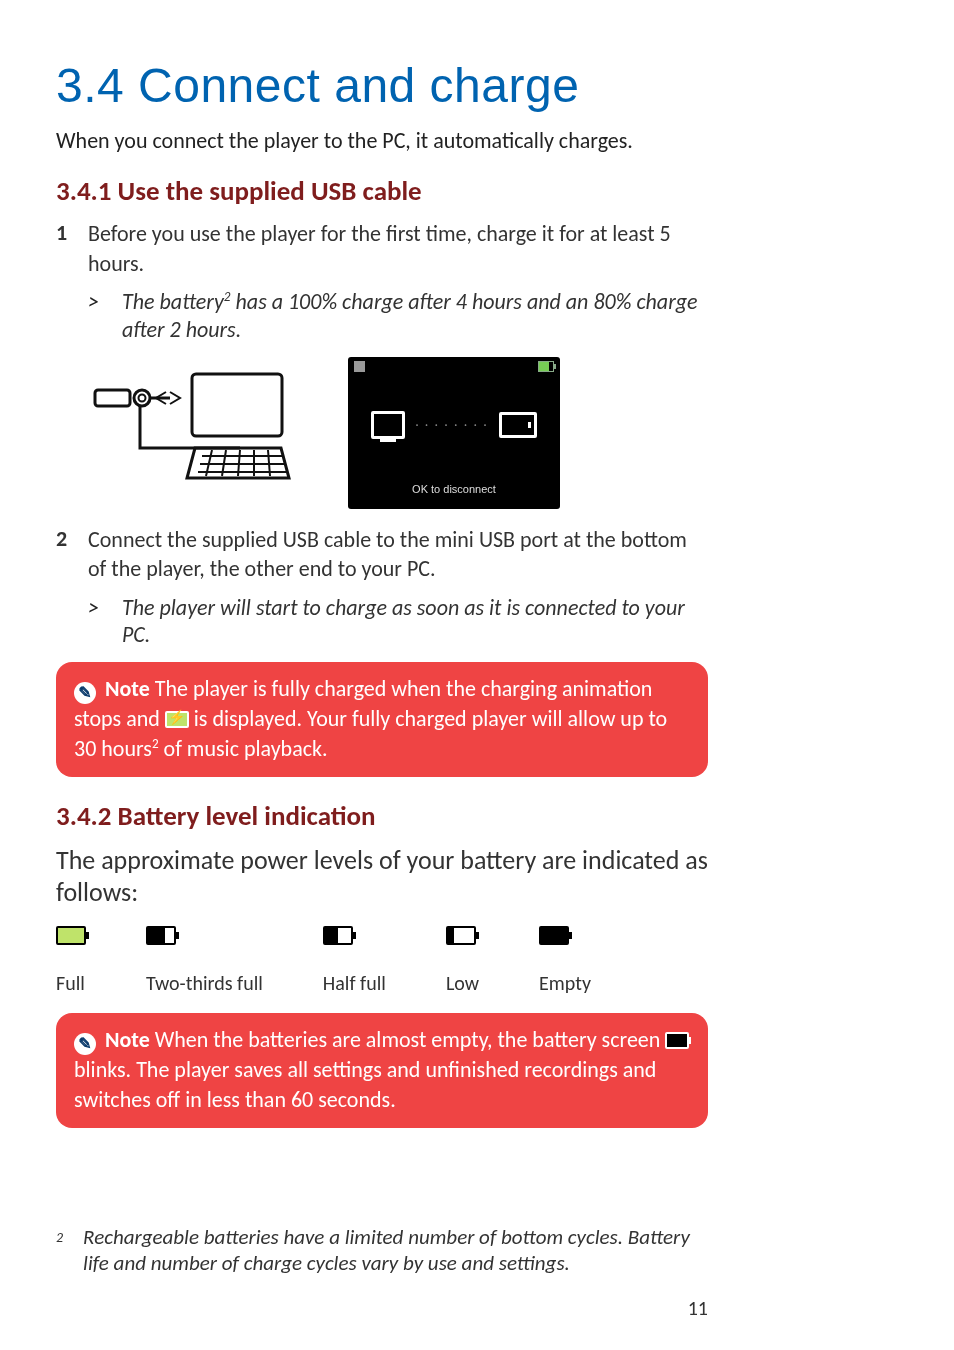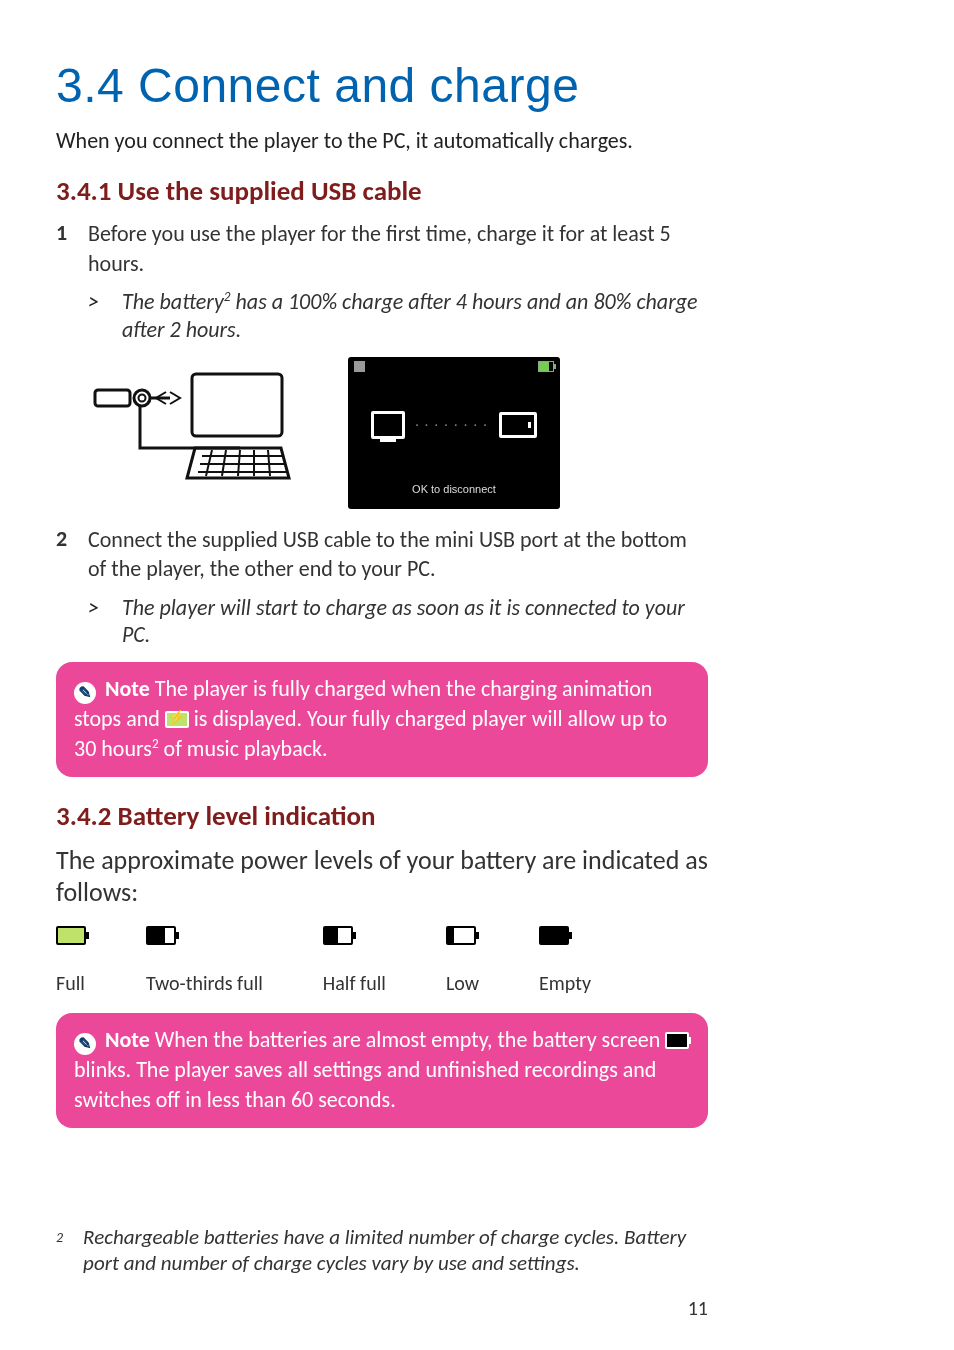--- a/index.html
+++ b/index.html
@@ -118,21 +118,21 @@
     position: relative;
   }
   .mini-pl::after { content:""; position:absolute; right:3px; top:7px; width:3px; height:6px; background:#fff; }
   .player-msg {
     position:absolute; bottom:14px; left:0; right:0;
     text-align:center; color:#ddd; font-size:11px;
     font-family: Arial, sans-serif;
   }
   
   .note {
-    background: #ec4899;
+    background: #ef4444;
     border-radius: 16px;
     padding: 12px 18px 14px 18px;
     color: #fff;
     font-size: 22px;
     line-height: 1.35;
     margin: 10px 0 22px 0;
     position: relative;
   }
   .note-icon {
     display: inline-flex;
@@ -302,17 +302,17 @@
     </div>
   </div>
 
   <div class="note">
     <span class="note-icon">✎</span>
     <span class="note-label">Note</span><span> When the batteries are almost empty, the battery screen </span><span class="inline-batt-icon empty-blink"></span><span> blinks. The player saves all settings and unfinished recordings and switches off in less than 60 seconds.</span>
   </div>
 
   <div class="footnote-row">
     <div class="fn-num">2</div>
-    <div>Rechargeable batteries have a limited number of charge cycles. Battery port and number of charge cycles vary by use and settings.</div>
+    <div>Rechargeable batteries have a limited number of bottom cycles. Battery life and number of charge cycles vary by use and settings.</div>
   </div>
 
   <div class="page-num">11</div>
 </div>
 
 </body></html>

